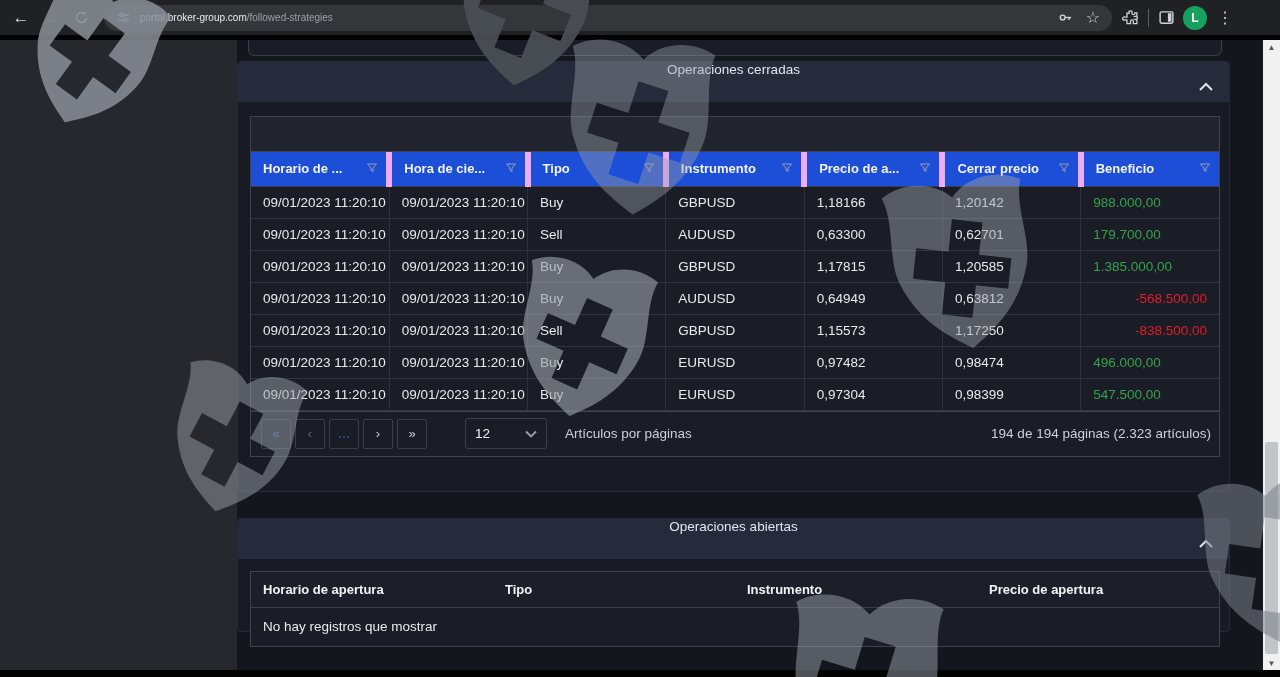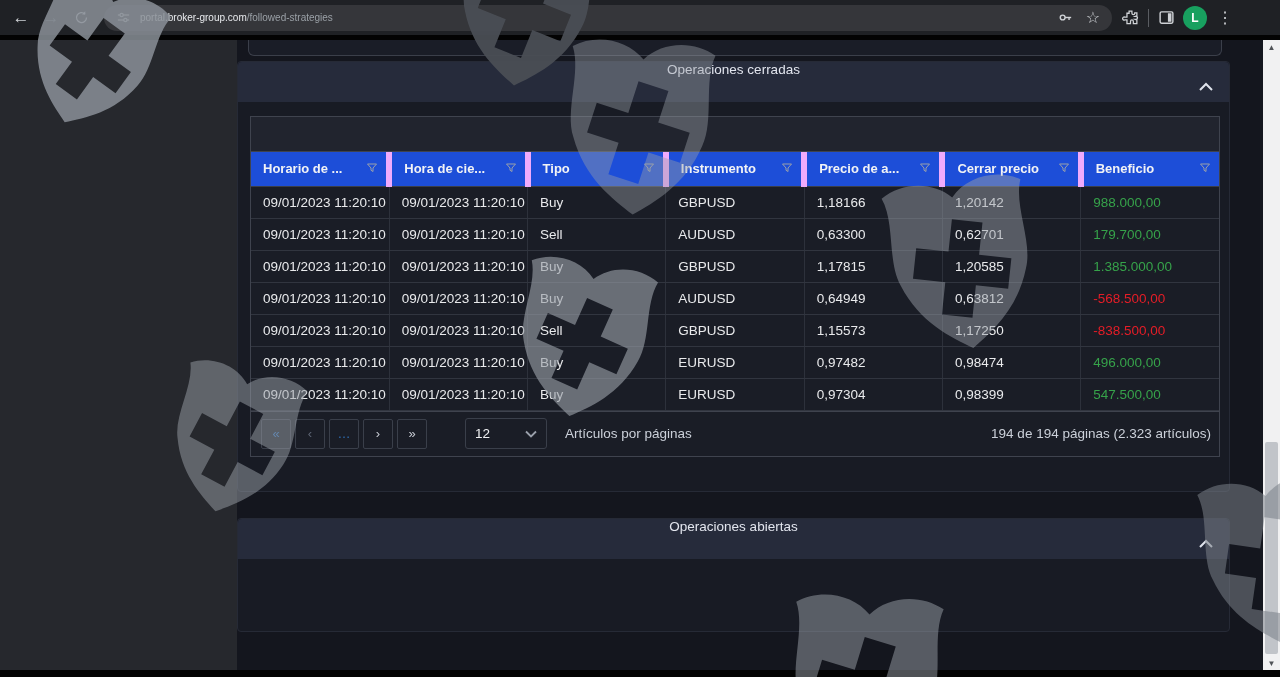--- a/index.html
+++ b/index.html
@@ -59,21 +59,21 @@
   table.tbl { width:100%; border-collapse:collapse; table-layout:fixed; }
   .tbl th { height:34px; background:#1d4ed8; color:#f2f3f5; font-size:13px; font-weight:bold;
     text-align:left; padding:0 26px 0 12px; border-bottom:1px solid #3a3e48; position:relative;
     white-space:nowrap; overflow:hidden; cursor:pointer; }
   .tbl th + th { border-left:6px solid #f0abfc; }
   .funnel { position:absolute; right:8px; top:10px; cursor:pointer; }
   .tbl td { height:32px; color:#e9eaec; font-size:13.5px; padding:0 12px; border-bottom:1px solid #31353f;
     white-space:nowrap; overflow:hidden; }
   .tbl td + td { border-left:1px solid #2d313b; }
   td.pos { color:#36a24a; }
-  td.neg { color:#e51d27; }
+  td.neg { color:#e51d27;text-align:right; }
 
   
   .pager { height:45px; border-top:1px solid #3f434e; display:flex; align-items:center;
     padding:0 8px 0 10px; background:#1a1d26; font-size:13.5px; }
   .pbtn { min-width:30px; height:30px; border:1px solid #3a3f4a; border-radius:2px; margin-right:4px;
     display:flex; align-items:center; justify-content:center; color:#2f6fb4; font-size:13px;
     cursor:pointer; background:transparent; }
   .pbtn.muted { color:#5d6574; }
   .pbtn.lightarrow { color:#c6cad2; }
   .pbtn.current { border:2px solid #43a0da; color:#3c7fc0; background:#20242e; }
@@ -314,20 +314,37 @@
 
   <div class="panel panel-abiertas">
     <div class="panel-header">
       <span class="panel-title">Operaciones abiertas</span>
       <span class="chev-up">
         <svg width="14" height="9" viewBox="0 0 14 9">
             <path d="M1 8 L7 2 L13 8" fill="none" stroke="#dfe3ec" stroke-width="2"></path>
           </svg>
       </span>
     </div>
+    <div class="grid2">
+      <table class="tbl2">
+        <thead>
+            <tr id="open-head-row">
+              <th>Horario de apertura</th>
+              <th>Tipo</th>
+              <th>Instrumento</th>
+              <th>Precio de apertura</th>
+            </tr>
+          </thead>
+        <tbody>
+          <tr>
+            <td colspan="4">No hay registros que mostrar</td>
+          </tr>
+        </tbody>
+      </table>
+    </div>
   </div>
 </div>
 
 <div class="scrollbar">
   <div class="sb-arrow" style="top:0">▲</div>
   <div class="sb-thumb"></div>
   <div class="sb-arrow" style="top:616px">▼</div>
 </div>
 
 <div class="strip-bottom"></div>

